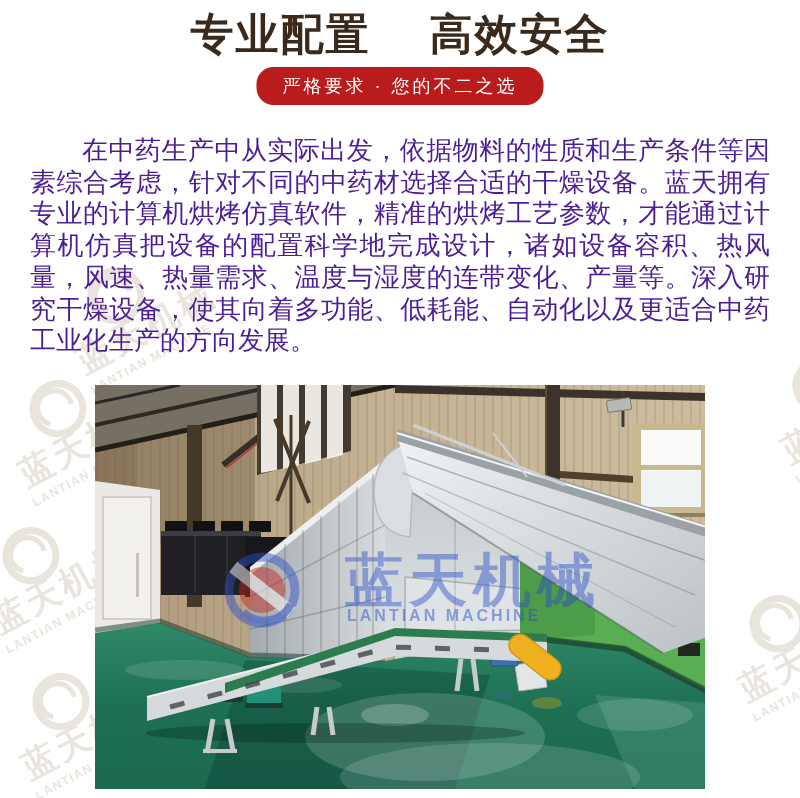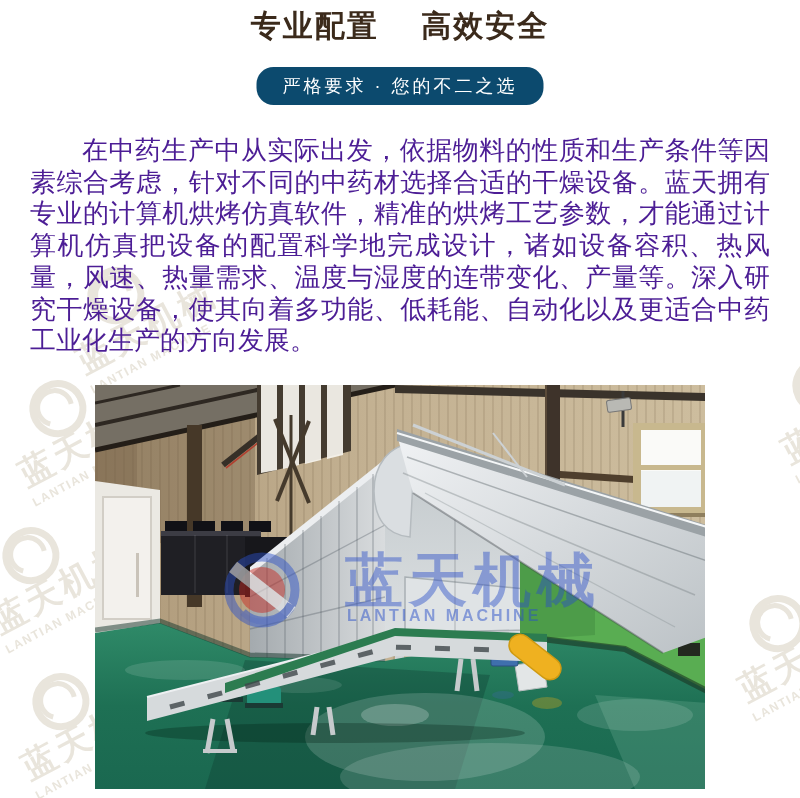--- a/index.html
+++ b/index.html
@@ -5,26 +5,26 @@
   html,body{margin:0;padding:0;}
   body{
     width:800px;height:798px;position:relative;overflow:hidden;
     background:#ffffff;
     font-family:"Liberation Sans","DejaVu Sans",sans-serif;
   }
   .wm-layer{position:absolute;left:0;top:0;width:800px;height:798px;z-index:0;}
   .content{position:relative;z-index:1;}
   .page-title{
     position:absolute;top:6px;left:0;width:800px;
-    text-align:center;font-size:30px;font-weight:700;
+    text-align:center;font-size:43px;font-weight:700;
     color:#3b2a1b;letter-spacing:2px;white-space:pre;margin:0;
   }
   .ribbon{
     position:absolute;top:67px;left:50%;transform:translateX(-50%);
-    background:#0c4a6e;color:#ffffff;border-radius:17px;
+    background:#b91c1c;color:#ffffff;border-radius:17px;
     font-size:18px;letter-spacing:3px;padding:7px 26px;white-space:nowrap;
   }
   .intro{
     position:absolute;top:135px;left:30px;width:740px;margin:0;
     font-size:26px;line-height:31.7px;color:#4c1d95;
     text-indent:2em;text-align:justify;
   }
   .photo{
     position:absolute;left:95px;top:385px;width:610px;height:404px;
   }

